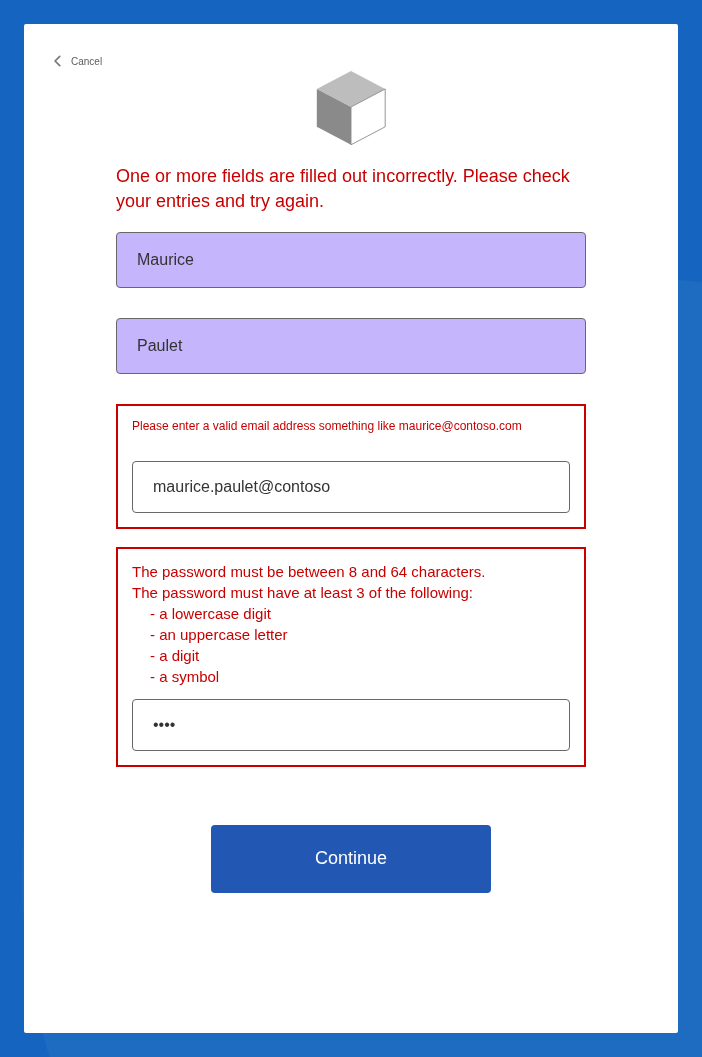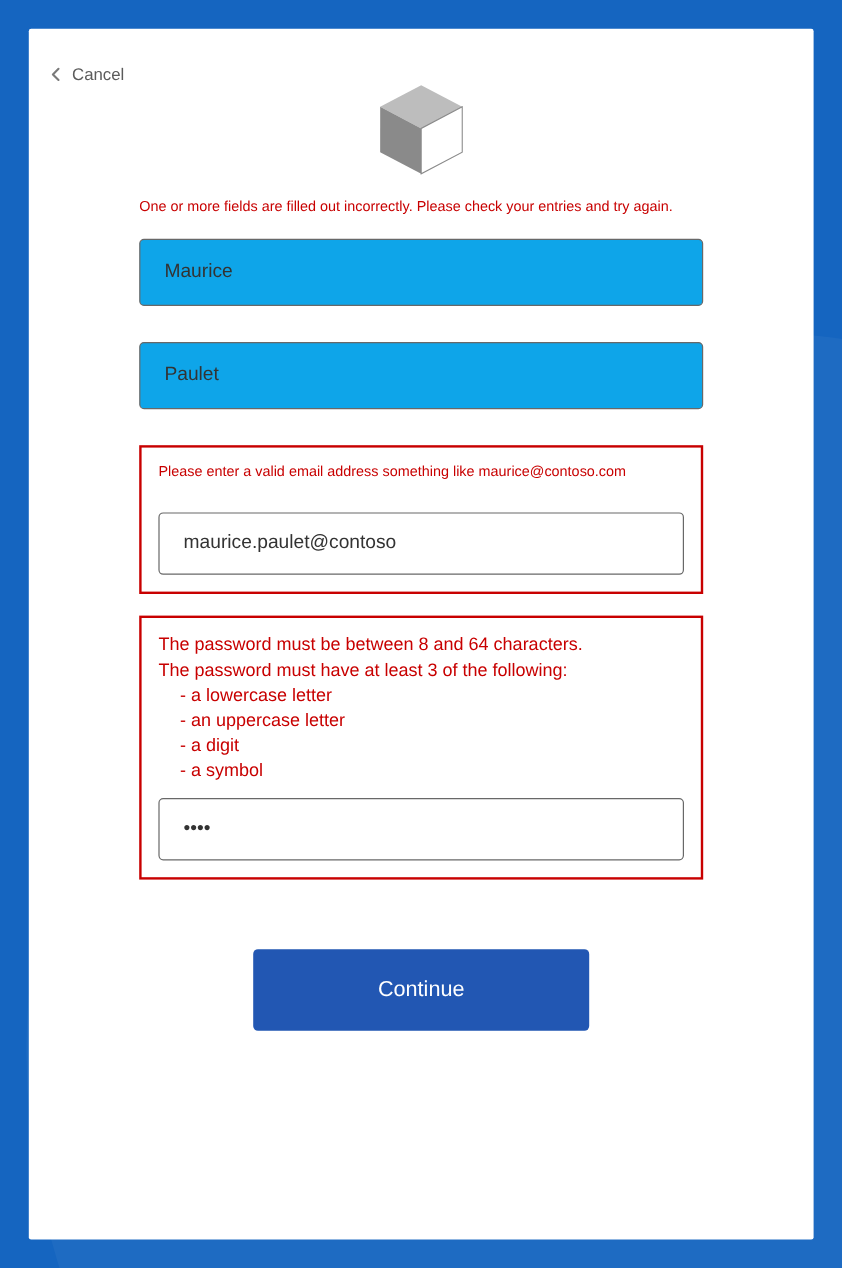--- a/index.html
+++ b/index.html
@@ -27,54 +27,54 @@
       height: 100%;
       background: #fff;
       border-radius: 2px;
       padding: 30px 24px 24px 24px;
       display: flex;
       flex-direction: column;
     }
     .cancel {
       position: absolute;
       top: 30px;
-      left: 16px;
+      left: 27px;
       display: inline-flex;
       align-items: center;
       color: #5b5b5b;
       cursor: pointer;
-      font-size: 14px;
+      font-size: 10px;
     }
     .cancel svg { margin-right: 6px; }
     .logo {
       margin: 8px auto 6px auto;
       width: 90px;
       height: 90px;
     }
     .content {
       width: 470px;
       margin: 0 auto;
       display: flex;
       flex-direction: column;
     }
     .top-error {
       color: #c80000;
-      font-size: 12px;
+      font-size: 18px;
       margin: 6px 0 18px 0;
       line-height: 1.4;
     }
     .text-input {
       width: 100%;
       height: 56px;
       border: 1px solid #686868;
       border-radius: 4px;
       padding: 0 20px;
       font-size: 16px;
       color: #333;
-      background: #0ea5e9;
+      background: #c4b5fd;
       margin-bottom: 30px;
       font-family: inherit;
     }
     .section-box {
       border: 2px solid #c80000;
       padding: 12px 14px 14px 14px;
       margin-bottom: 18px;
     }
     .section-label {
       font-weight: 600;
@@ -181,21 +181,21 @@
 
     <div class="section-box">
       <div class="field-error">Please enter a valid email address something like maurice@contoso.com</div>
       <input class="inner-input" value="maurice.paulet@contoso" style="">
     </div>
 
     <div class="section-box">
       <div class="pw-reqs">
         <div class="pw-req-line">The password must be between 8 and 64 characters.</div>
         <div class="pw-req-line">The password must have at least 3 of the following:</div>
-        <div class="pw-req-item">- a lowercase letter</div>
+        <div class="pw-req-item">- a lowercase digit</div>
         <div class="pw-req-item">- an uppercase letter</div>
         <div class="pw-req-item">- a digit</div>
         <div class="pw-req-item">- a symbol</div>
       </div>
       <input class="inner-input" value="••••" style="">
     </div>
 
     <button class="continue-btn">Continue</button>
 
   </div>

